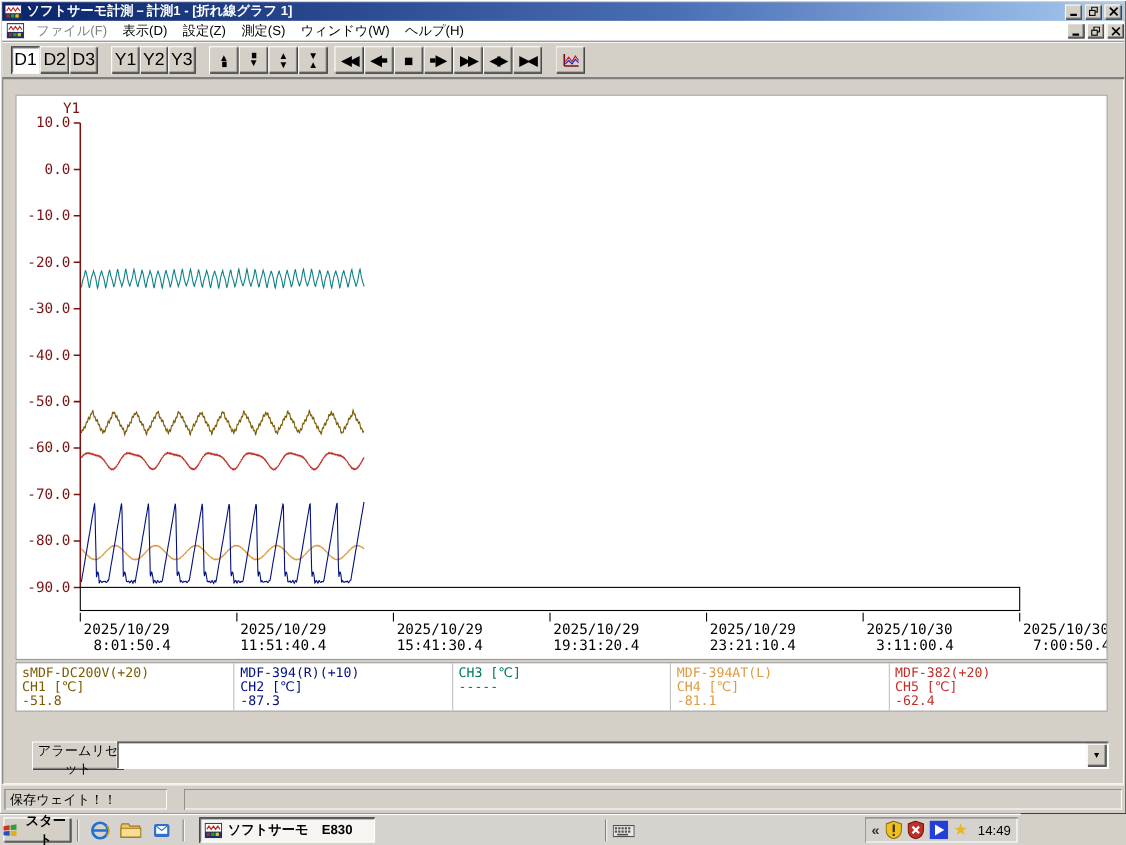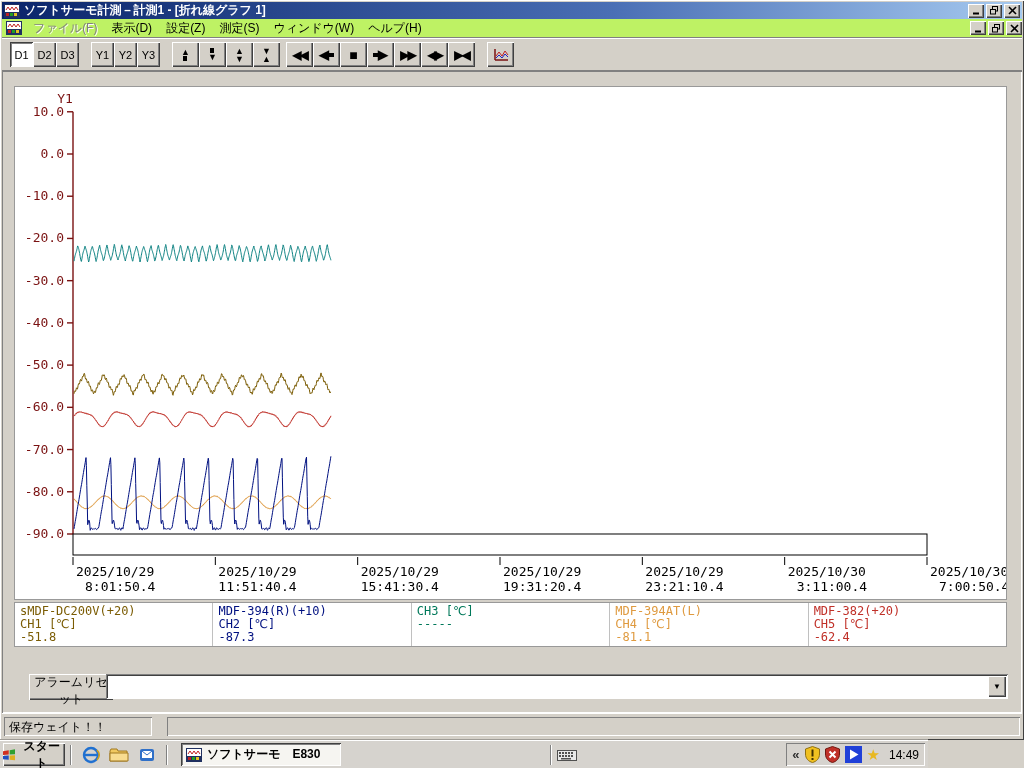--- a/index.html
+++ b/index.html
@@ -14,34 +14,34 @@
     display:flex; align-items:center; padding:0 2px; }
   .titlebar .title-text { color:#fff; font-weight:bold; font-size:12px; margin-left:4px;
     flex:1; white-space:nowrap; overflow:hidden; }
   .winbtn { width:16px; height:14px; background:#D4D0C8; margin-left:2px;
     box-shadow: inset 1px 1px 0 #fff, inset -1px -1px 0 #404040, inset -2px -2px 0 #808080;
     display:flex; align-items:center; justify-content:center; }
   .winbtn svg { display:block; }
 
   
   .menubar { position:absolute; left:2px; top:19px; right:2px; height:19px;
-    background:#bef264; display:flex; align-items:center; font-size:12px;
+    background:#ffffff; display:flex; align-items:center; font-size:12px;
     border-bottom:1px solid #808080; box-shadow:0 1px 0 #fff; }
   .menu-item { padding:2px 7px; color:#000; }
   .menu-item.disabled { color:#808080; text-shadow:1px 1px 0 #fff; }
   .mdi-icon { margin:0 4px 0 4px; }
   .menubar .spacer { flex:1; }
 
   
   .toolbar { position:absolute; left:2px; top:39px; right:2px; height:32px;
     background:#D4D0C8; display:flex; align-items:center; padding-left:8px;
     border-bottom:1px solid #808080; box-shadow:0 1px 0 #fff; }
   .tbtn { height:25px; min-width:23px; background:#D4D0C8; border:none;
     box-shadow: inset 1px 1px 0 #fff, inset -1px -1px 0 #404040, inset -2px -2px 0 #808080;
-    font-size:11px; font-family:"Liberation Sans",sans-serif; color:#000;
+    font-size:16px; font-family:"Liberation Sans",sans-serif; color:#000;
     display:flex; align-items:center; justify-content:center; padding:0 3px; }
   .tbtn.pressed { background:#fff; box-shadow: inset 1px 1px 0 #404040, inset -1px -1px 0 #fff, inset 2px 2px 0 #808080; }
   .tbtn.icon { width:27px; min-width:27px; font-size:13px; font-weight:bold; padding:0; }
   .tgap-s { width:6px; } .tgap-m { width:12px; }
   .stack { display:flex; flex-direction:column; line-height:8px; font-size:9px; }
   .arrowrow { display:flex; align-items:center; line-height:10px; }
   .stem-v { width:4px; height:5px; background:#000; }
   .stem-h { width:5px; height:4px; background:#000; }
   .dbl { letter-spacing:-2px; font-size:12px; }
 

